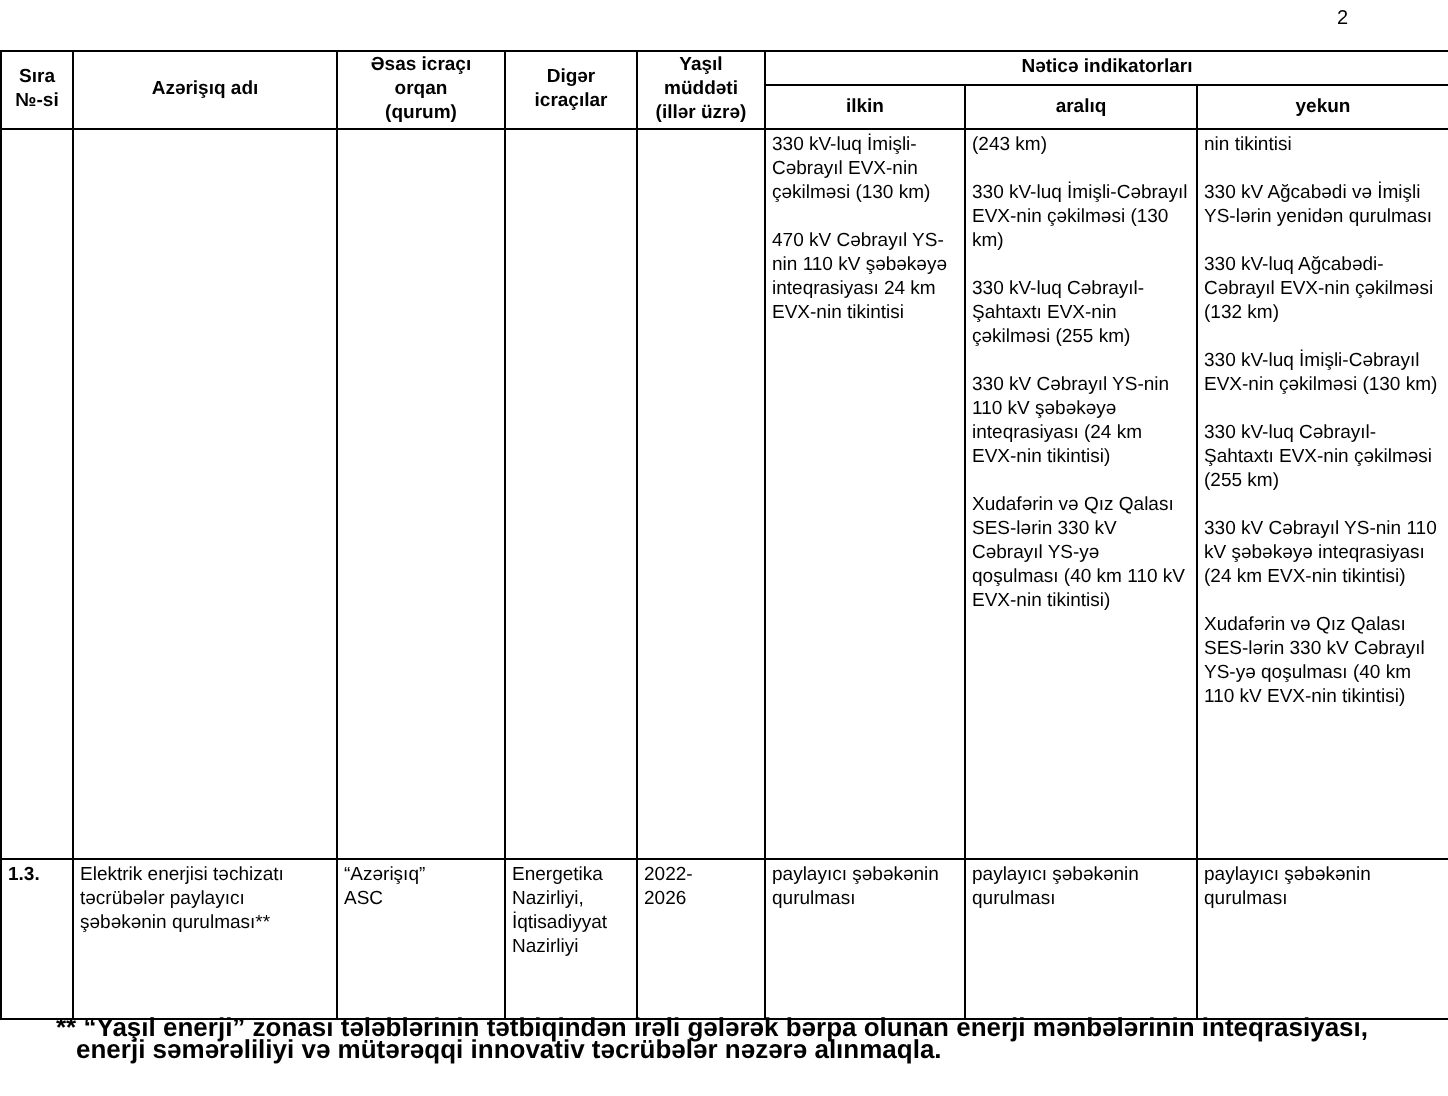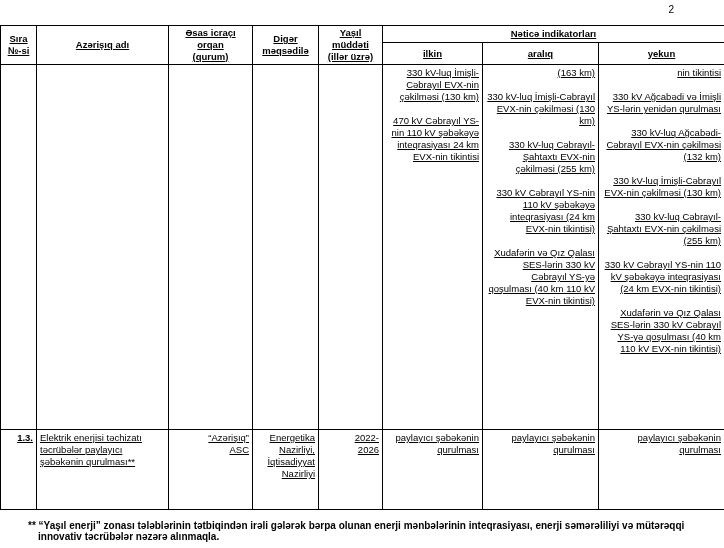--- a/index.html
+++ b/index.html
@@ -10,46 +10,46 @@
     font-family: "Liberation Sans", sans-serif;
     position: relative; overflow: hidden;
   }
   .page-number {
     position: absolute; top: 4px; right: 50px;
     font-size: 10px;
   }
   table.measures {
     position: absolute; top: 25px; left: 0;
     width: 724px;
-    border-collapse: collapse; table-layout: fixed; text-decoration: underline;
+    border-collapse: collapse; table-layout: fixed;
   }
   th, td {
     border: 1px solid #000;
     font-size: 9.5px; line-height: 12px;
     padding: 2px 3px;
     vertical-align: top;
     white-space: pre-line;
     overflow: hidden;
   }
   th {
     font-weight: bold; text-align: center; vertical-align: middle;
     padding: 1px 2px;
   }
   thead tr.hdr-top th.netice { height: 17px; }
   thead tr.hdr-sub th { height: 21px; }
   tbody tr.row-continuation { height: 365px; }
   tbody tr.row-13 { height: 80px; margin-top: 16px; }
-  td.center { text-align: right; }
+  td.center { text-align: left; }
   td.left  { text-align: left; }
   td.bold  { font-weight: bold; }
   td p { margin: 0 0 12px 0; }
   td p:last-child { margin-bottom: 0; }
   .footnote {
-    position: absolute; left: 28px; top: 520px; width: 682px;
-    font-size: 10px; font-weight: bold; line-height: 11px;
+    position: absolute; left: 28px; top: 508px; width: 682px;
+    font-size: 13px; font-weight: bold; line-height: 11px;
     padding-left: 10px; text-indent: -10px;
   }
 </style>
 </head>
 <body>
 
 <div class="page-number">2</div>
 
 <table class="measures">
   <colgroup>
@@ -64,41 +64,41 @@
   </colgroup>
   <thead>
     <tr class="hdr-top">
       <th rowspan="2">Sıra
 №-si</th>
       <th rowspan="2">Azərişıq adı</th>
       <th rowspan="2">Əsas icraçı
 orqan
 (qurum)</th>
       <th rowspan="2">Digər
-məqsədilə</th>
+icraçılar</th>
       <th rowspan="2">Yaşıl
 müddəti
 (illər üzrə)</th>
       <th colspan="3" class="netice">Nəticə indikatorları</th>
     </tr>
     <tr class="hdr-sub">
       <th>ilkin</th>
       <th>aralıq</th>
       <th>yekun</th>
     </tr>
   </thead>
   <tbody>
     <tr class="row-continuation">
       <td class="center bold"></td>
       <td class="left"></td>
       <td class="center"></td>
       <td class="center"></td>
       <td class="center"></td>
       <td class="center"><p>330 kV-luq İmişli-Cəbrayıl EVX-nin çəkilməsi (130 km)</p><p>470 kV Cəbrayıl YS-nin 110 kV şəbəkəyə inteqrasiyası 24 km EVX-nin tikintisi</p></td>
-      <td class="center"><p>(163 km)</p><p>330 kV-luq İmişli-Cəbrayıl EVX-nin çəkilməsi (130 km)</p><p>330 kV-luq Cəbrayıl- Şahtaxtı EVX-nin çəkilməsi (255 km)</p><p>330 kV Cəbrayıl YS-nin 110 kV şəbəkəyə inteqrasiyası (24 km EVX-nin tikintisi)</p><p>Xudafərin və Qız Qalası SES-lərin 330 kV Cəbrayıl YS-yə qoşulması (40 km 110 kV EVX-nin tikintisi)</p></td>
+      <td class="center"><p>(243 km)</p><p>330 kV-luq İmişli-Cəbrayıl EVX-nin çəkilməsi (130 km)</p><p>330 kV-luq Cəbrayıl- Şahtaxtı EVX-nin çəkilməsi (255 km)</p><p>330 kV Cəbrayıl YS-nin 110 kV şəbəkəyə inteqrasiyası (24 km EVX-nin tikintisi)</p><p>Xudafərin və Qız Qalası SES-lərin 330 kV Cəbrayıl YS-yə qoşulması (40 km 110 kV EVX-nin tikintisi)</p></td>
       <td class="center"><p>nin tikintisi</p><p>330 kV Ağcabədi və İmişli YS-lərin yenidən qurulması</p><p>330 kV-luq Ağcabədi-Cəbrayıl EVX-nin çəkilməsi (132 km)</p><p>330 kV-luq İmişli-Cəbrayıl EVX-nin çəkilməsi (130 km)</p><p>330 kV-luq Cəbrayıl-Şahtaxtı EVX-nin çəkilməsi (255 km)</p><p>330 kV Cəbrayıl YS-nin 110 kV şəbəkəyə inteqrasiyası (24 km EVX-nin tikintisi)</p><p>Xudafərin və Qız Qalası SES-lərin 330 kV Cəbrayıl YS-yə qoşulması (40 km 110 kV EVX-nin tikintisi)</p></td>
     </tr>
     <tr class="row-13">
       <td class="center bold">1.3.</td>
       <td class="left">Elektrik enerjisi təchizatı təcrübələr paylayıcı şəbəkənin qurulması**</td>
       <td class="center">“Azərişıq”
 ASC</td>
       <td class="center">Energetika Nazirliyi, İqtisadiyyat Nazirliyi</td>
       <td class="center">2022-
 2026</td>

